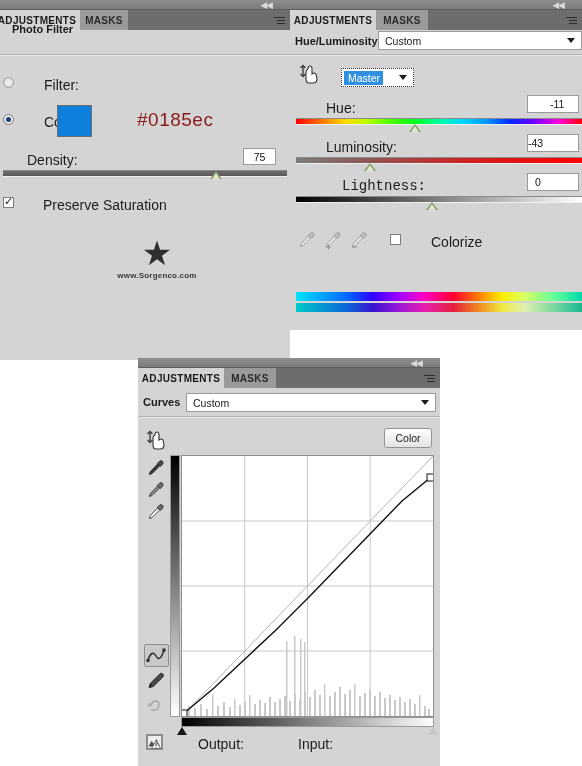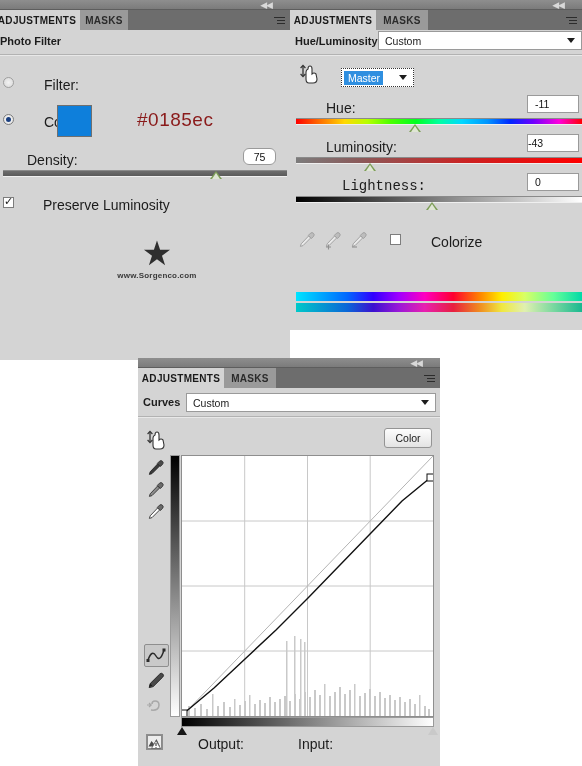--- a/index.html
+++ b/index.html
@@ -185,44 +185,44 @@
       <div class="tab inactive" style="left:80px; width:48px;">
         <span>MASKS</span>
       </div>
       <div class="panel-menu" style="top:5px;">
         <i></i>
           <i></i>
           <i></i>
       </div>
     </div>
 
-    <div class="title-row" style="top:30px;">
+    <div class="title-row" style="top:18px;margin-left:12px;">
       <span class="title-text" style="margin-left:0px;">Photo Filter</span>
     </div>
     <div class="hr" style="top:54px;"></div>
     <div class="hr2" style="top:55px;"></div>
 
     <div class="radio off" style="left:3px; top:77px;"></div>
     <span class="label" style="left:20px; top:77px;">Filter:</span>
 
     <div class="radio on" style="left:3px; top:114px;"></div>
     <span class="label" style="left:20px; top:114px;">Color:</span>
     <div class="swatch" style="left:57px; top:105px; width:35px; height:32px; background:#0e7fdb;"></div>
     <span class="hexlabel" style="left:104px; top:109px;">#0185ec</span>
 
     <span class="label" style="left:3px; top:152px;">Density:</span>
-    <div class="numfield" style="left:243px; top:148px; width:33px; height:17px;border-radius:6px;">
+    <div class="numfield" style="left:243px; top:148px; width:33px; height:17px;">
       <span>75</span>
     </div>
     <span class="label" style="left:279px; top:152px;">%</span>
     <div class="track gray" style="left:3px; top:170px; width:284px;"></div>
     <div class="thumb" style="left:210px; top:171px;"></div>
 
     <div class="checkbox on" style="left:3px; top:197px;"></div>
-    <span class="label" style="left:19px; top:197px;">Preserve Luminosity</span>
+    <span class="label" style="left:19px; top:197px;">Preserve Saturation</span>
 
     <div class="watermark" style="left:112px; top:236px; width:90px;">
       <div class="wm-mark">★</div>
       <div class="wm-text">www.Sorgenco.com</div>
     </div>
   </div>
 
   <div class="panel" style="left:290px; top:0; width:292px; height:330px;">
     <div class="panel-topstrip">
       <span class="collapse-arrows">◀◀</span>
@@ -261,21 +261,21 @@
       </svg>
     </div>
 
     <div class="combo" style="left:51px; top:68px; width:73px; height:19px; border:1px dotted #333;">
       <span class="val" style="background:#2f8fe0; color:#fff; padding:1px 3px 1px 4px; margin-left:2px; flex:0 0 auto;">Master</span>
       <span style="flex:1"></span>
       <span class="caret"></span>
     </div>
 
     <span class="label" style="left:12px; top:100px;">Hue:</span>
-    <div class="numfield" style="left:237px; top:95px; width:52px; height:18px; justify-content:flex-start; padding-left:7px;">
+    <div class="numfield" style="left:237px; top:95px; width:52px; height:18px; justify-content:flex-start; padding-left:22px;">
       <span>-11</span>
     </div>
     <div class="track hue-grad" style="left:6px; top:118px; width:286px;"></div>
     <div class="thumb" style="left:119px; top:124px;"></div>
 
     <span class="label" style="left:12px; top:139px;">Luminosity:</span>
     <div class="numfield" style="left:237px; top:134px; width:52px; height:18px; justify-content:flex-start; ">
       <span>-43</span>
     </div>
     <div class="track sat-grad" style="left:6px; top:157px; width:286px;"></div>

